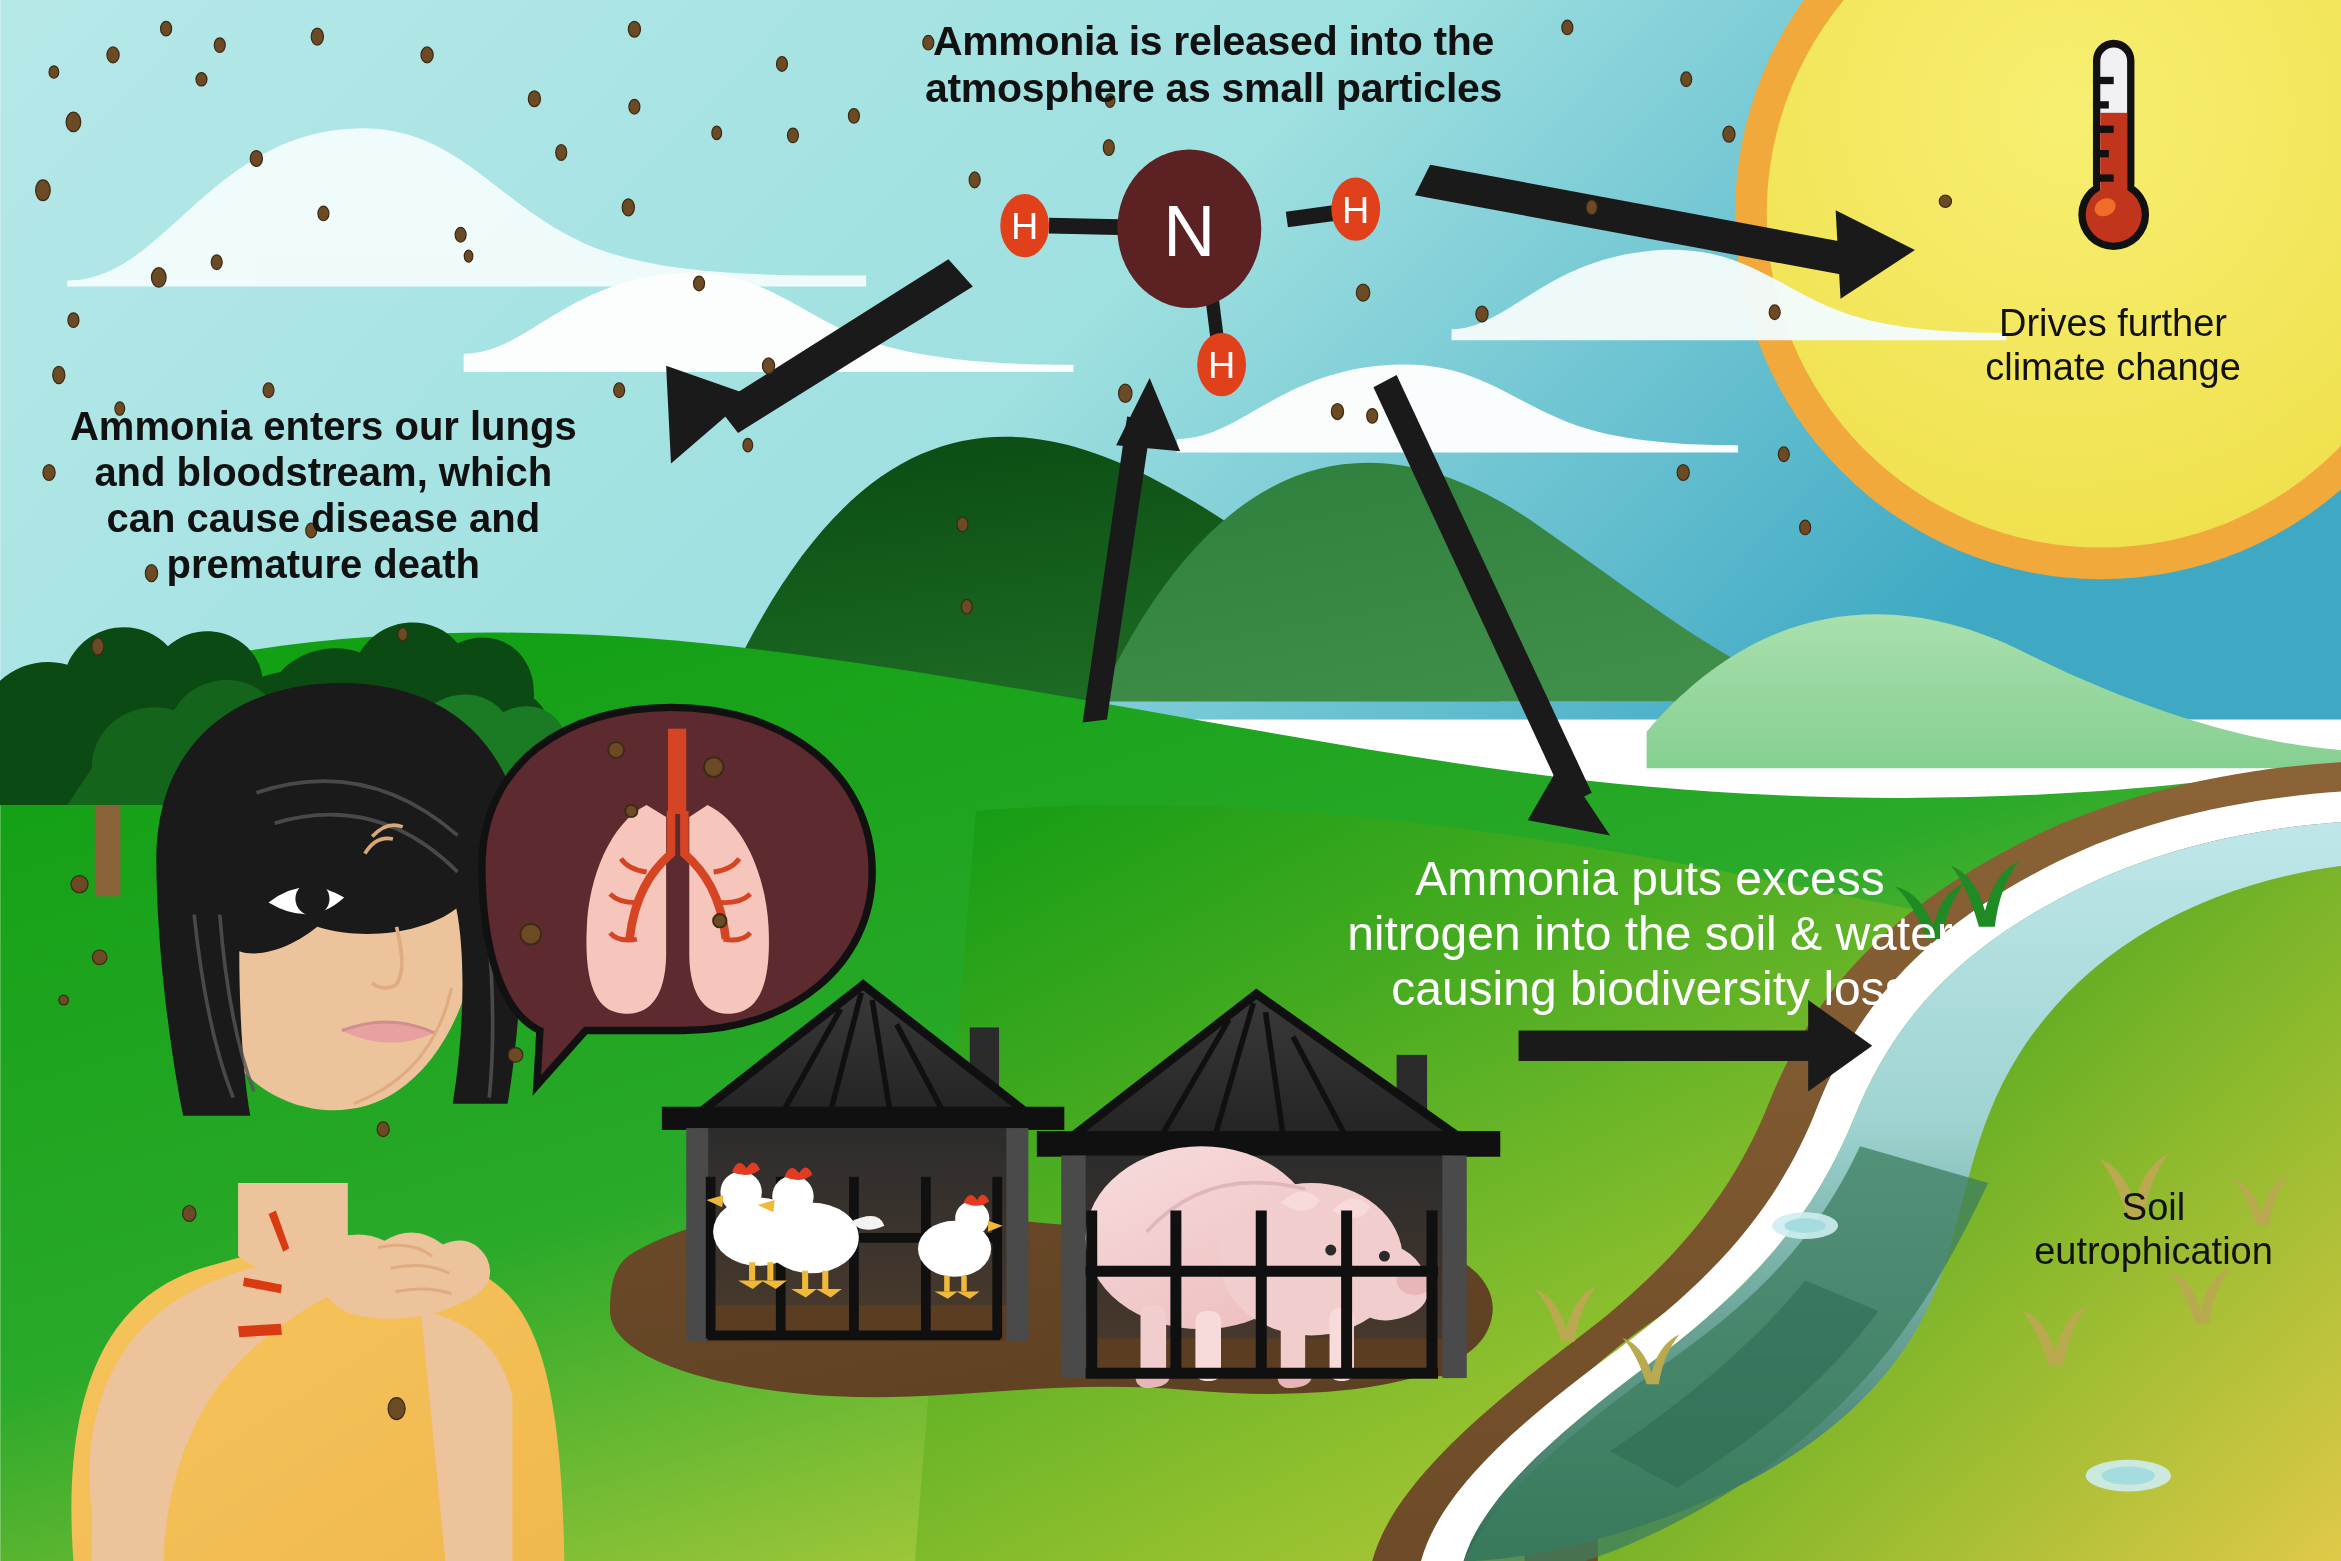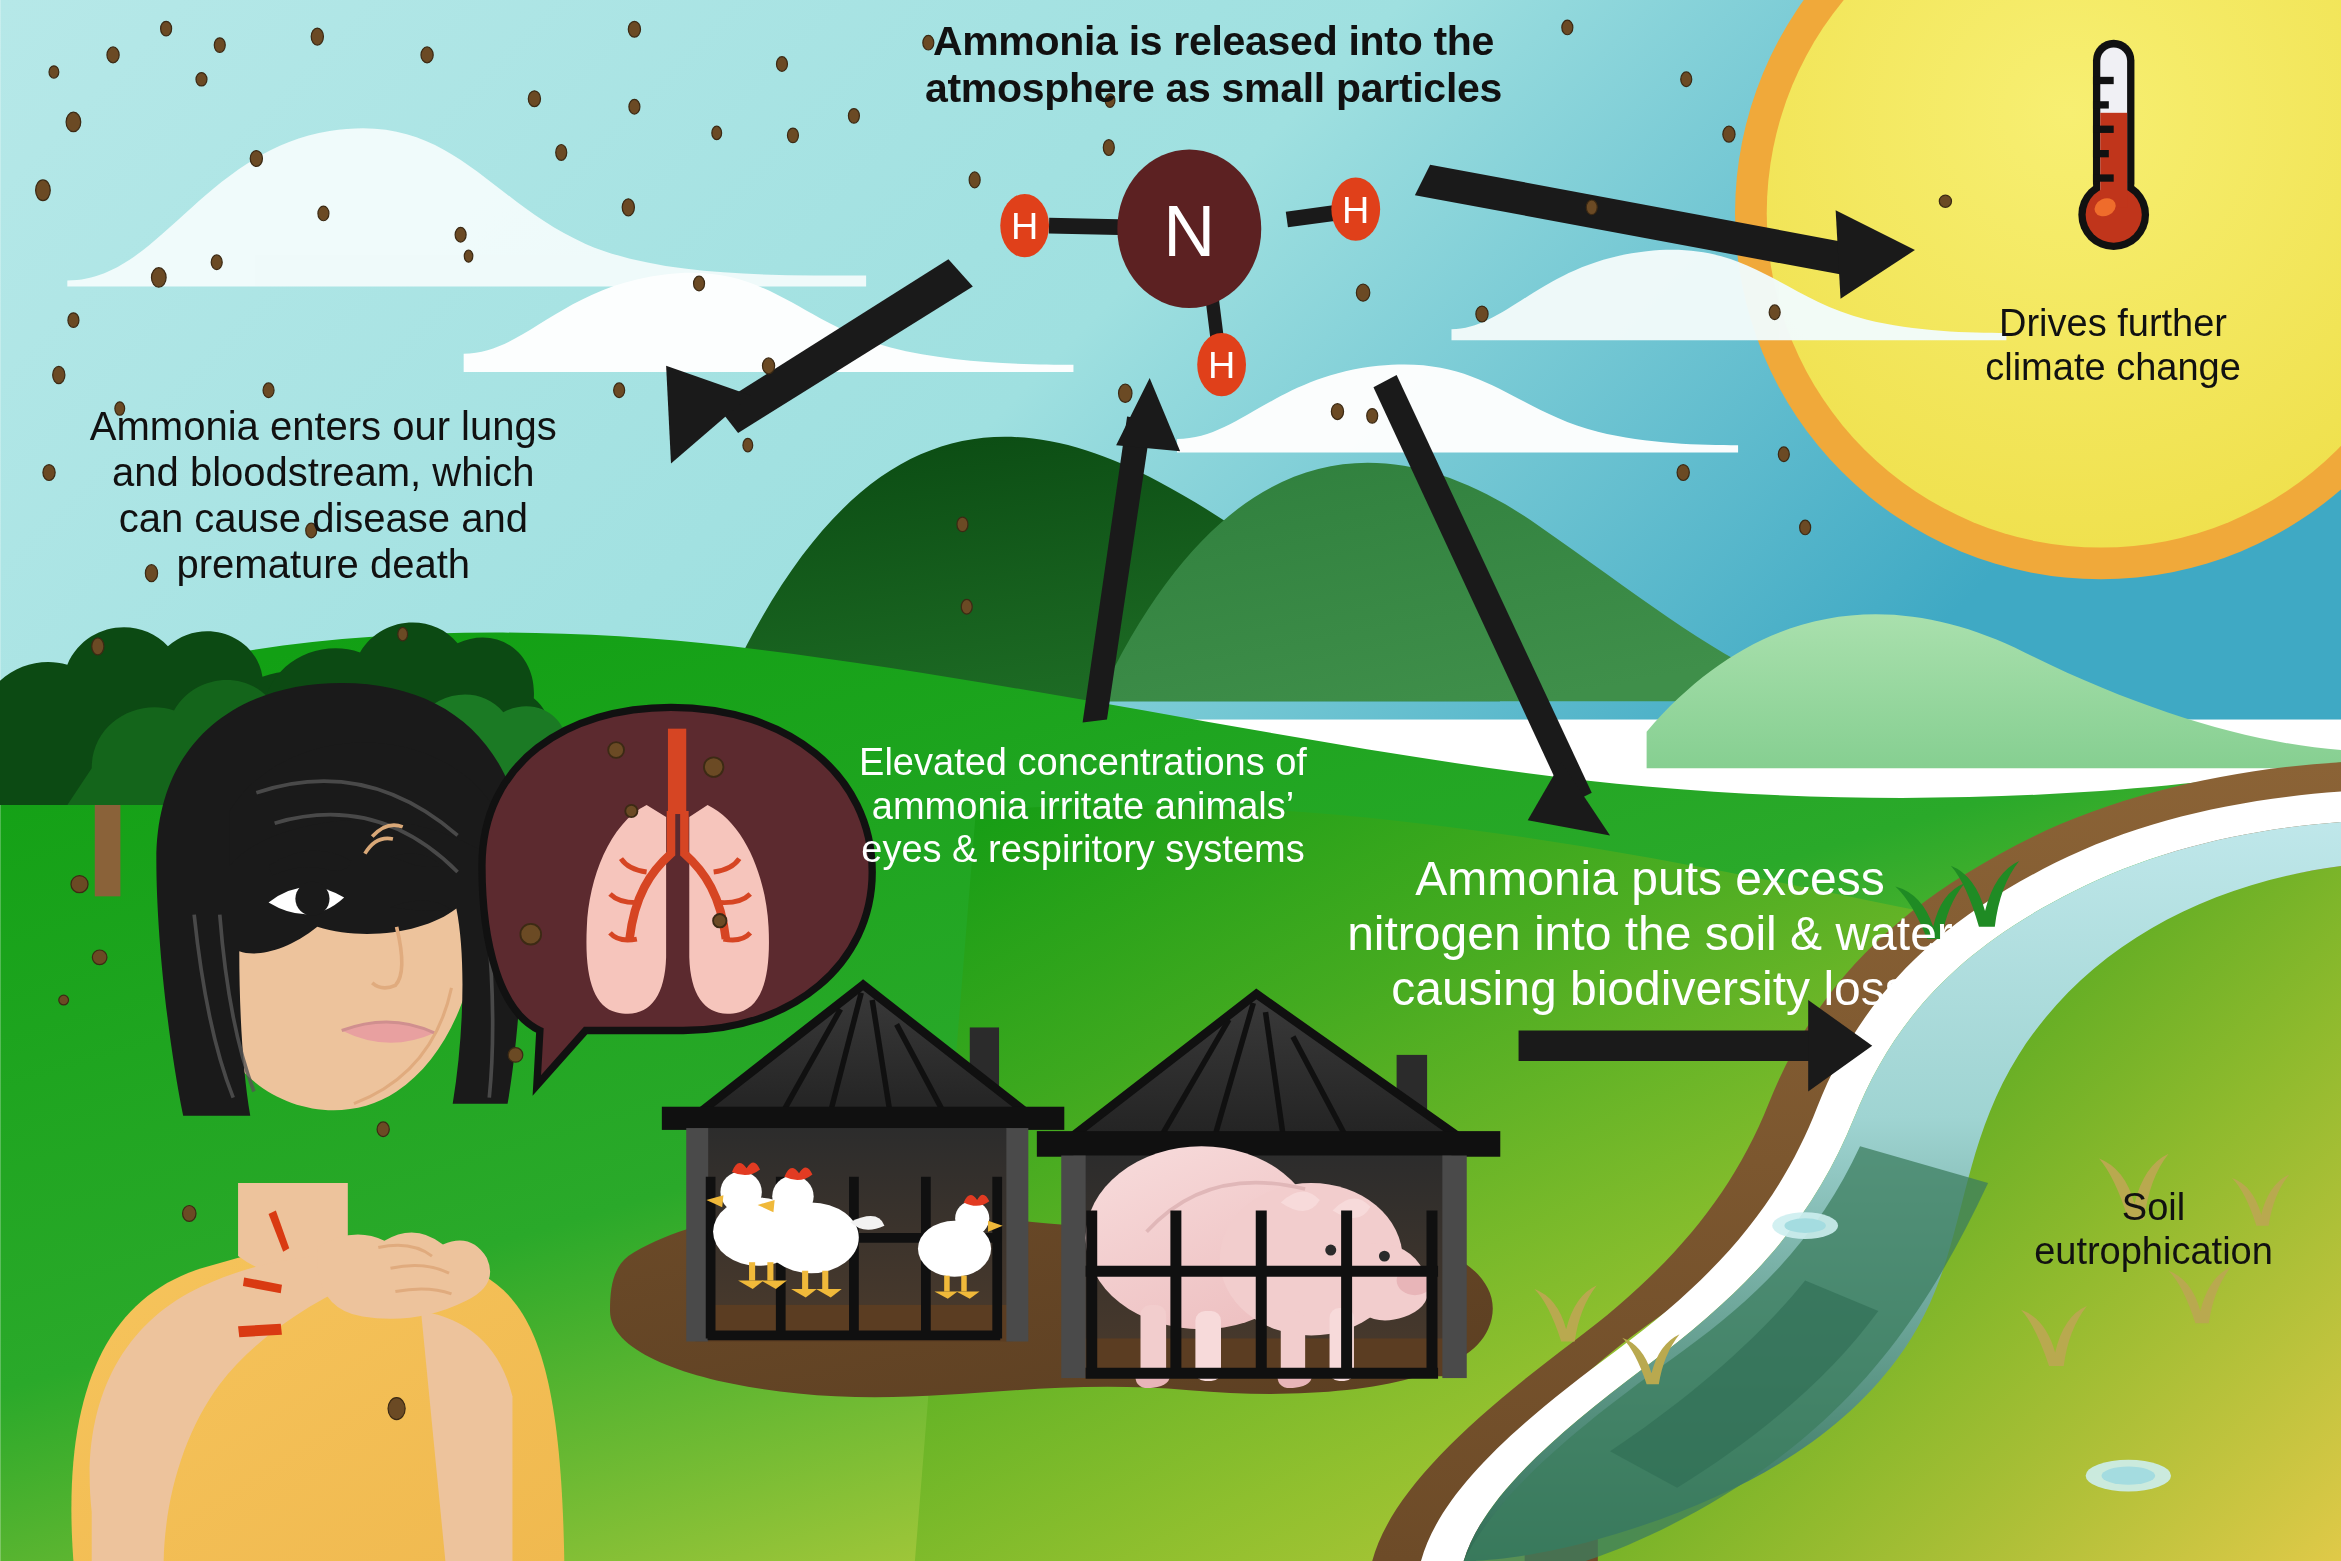--- a/index.html
+++ b/index.html
@@ -12,21 +12,21 @@
   }
   #stage svg.full{position:absolute;top:0;left:0;width:2342px;height:1561px;}
   .lbl{
     position:absolute;
     text-align:center;
     line-height:1.15;
     white-space:pre-line;
     font-weight:400;
   }
   .t-release{left:872px;top:18.3px;width:683px;font-size:41px;letter-spacing:-0.3px;color:#111;font-weight:700;}
-  .t-lungs{left:18.3px;top:403px;width:610px;font-size:40px;color:#111;font-weight:400;}
+  .t-lungs{left:18.3px;top:403px;width:610px;font-size:40px;color:#111;font-weight:700;}
   .t-animals{left:775px;top:741px;width:616px;font-size:38px;color:#ffffff;}
   .t-soilwater{left:1342px;top:851px;width:616px;font-size:48px;color:#ffffff;}
   .t-farms{left:585px;top:1369px;width:653px;font-size:38px;color:#111;}
   .t-fresh{left:1598px;top:1421px;width:488px;font-size:35px;color:#f2f2f2;}
   .t-soilacid{left:2013px;top:1186px;width:281px;font-size:38px;color:#111;}
   .t-climate{left:1939px;top:302px;width:348px;font-size:38px;color:#111;}
 </style>
 </head>
 <body>
 
@@ -462,23 +462,20 @@
       </g>
     </g>
   </svg>
 
   <div class="lbl t-release">Ammonia is released into the
 atmosphere as small particles</div>
   <div class="lbl t-lungs">Ammonia enters our lungs
 and bloodstream, which
 can cause disease and
 premature death</div>
-  <div class="lbl t-animals">Elevated concentrations of
-ammonia irritate animals’
-eyes &amp; respiritory systems</div>
   <div class="lbl t-soilwater">Ammonia puts excess
 nitrogen into the soil &amp; water
 causing biodiversity loss</div>
   <div class="lbl t-soilacid">Soil
 eutrophication</div>
   <div class="lbl t-climate">Drives further
 climate change</div>
 
 </div>
 

